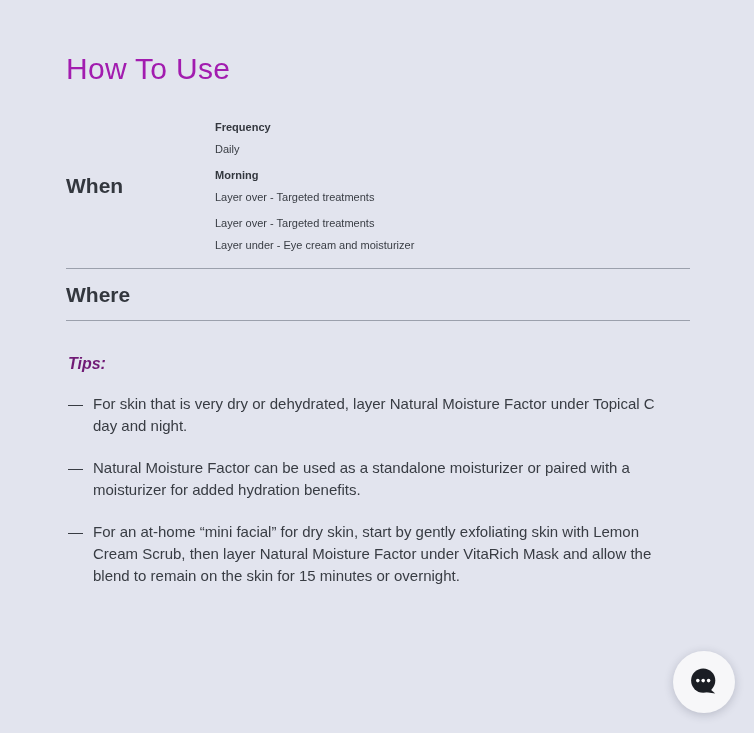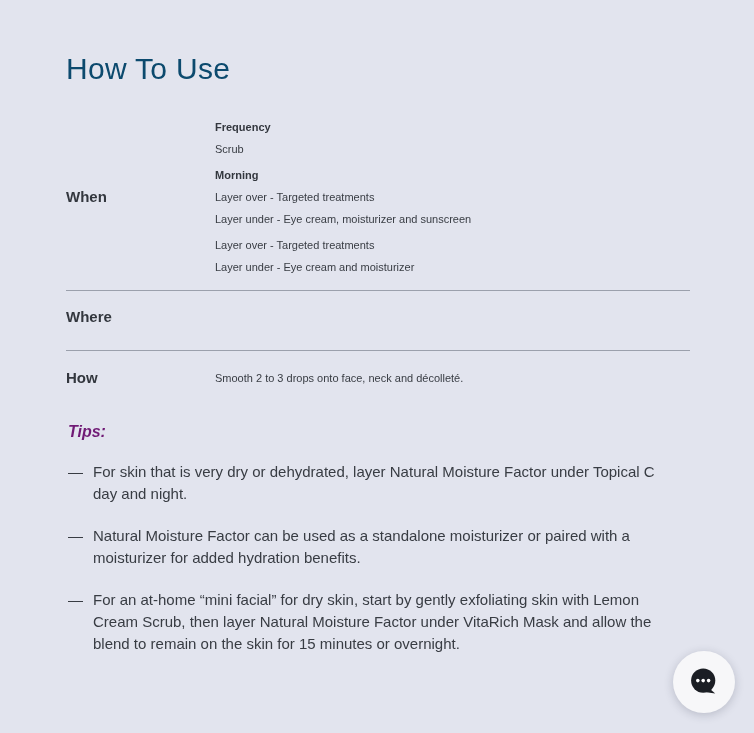--- a/index.html
+++ b/index.html
@@ -16,38 +16,38 @@
     color: #383c43;
     position: relative;
   }
   main {
     padding: 52px 64px 0 66px;
   }
   h1.page-title {
     font-size: 30px;
     font-weight: 400;
     letter-spacing: 0.3px;
-    color: #0c4a6e;
+    color: #a21caf;
     margin: 0 0 30px 0;
   }
   .usage-table {
     width: 624px;
   }
   .row {
     display: flex;
     align-items: flex-start;
   }
   .row-when { padding-bottom: 12px; border-bottom: 1px solid #9ba0ac; }
-  .row-where { padding: 15px 0 22px; border-bottom: 1px solid #9ba0ac; }
+  .row-where { padding: 15px 0 14px; border-bottom: 1px solid #9ba0ac; }
   .row-how   { padding: 16px 0 0; }
   .row-when .label { align-self: center; }
   .label {
     width: 149px;
     flex-shrink: 0;
-    font-size: 15px;
+    font-size: 21px;
     font-weight: 700;
     line-height: 22px;
     color: #33373e;
   }
   .content {
     font-size: 11px;
     line-height: 22px;
   }
   .section + .section { margin-top: 4px; }
   .subhead { font-weight: 700; color: #33373e; }
@@ -92,44 +92,37 @@
 <main>
   <h1 class="page-title">How To Use</h1>
 
   <div class="usage-table">
 
     <div class="row row-when">
       <div class="label">When</div>
       <div class="content">
         <div class="section">
           <div class="subhead">Frequency</div>
-          <div class="line">Scrub</div>
+          <div class="line">Daily</div>
         </div>
         <div class="section">
           <div class="subhead">Morning</div>
           <div class="line">Layer over - Targeted treatments</div>
-          <div class="line">Layer under - Eye cream, moisturizer and sunscreen</div>
         </div>
         <div class="section">
           <div class="line">Layer over - Targeted treatments</div>
           <div class="line">Layer under - Eye cream and moisturizer</div>
         </div>
       </div>
     </div>
 
     <div class="row row-where">
       <div class="label">Where</div>
     </div>
 
-    <div class="row row-how">
-      <div class="label">How</div>
-      <div class="content">
-        <div class="line">Smooth 2 to 3 drops onto face, neck and décolleté.</div>
-      </div>
-    </div>
 
   </div>
 
   <div class="tips">
     <div class="tips-heading">Tips:</div>
 
     <div class="tip">
       <span class="dash">—</span>
       <span class="tip-text">For skin that is very dry or dehydrated, layer Natural Moisture Factor under Topical C day and night.</span>
     </div>

